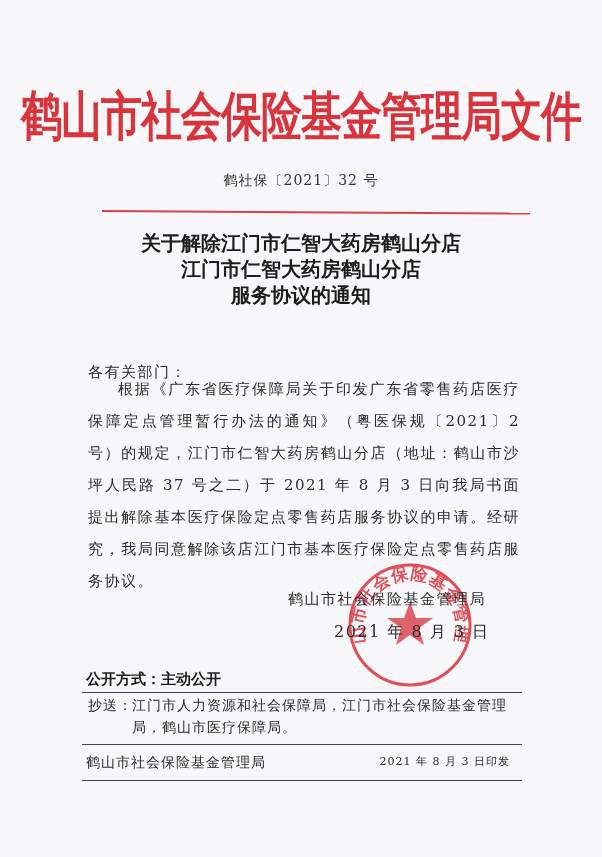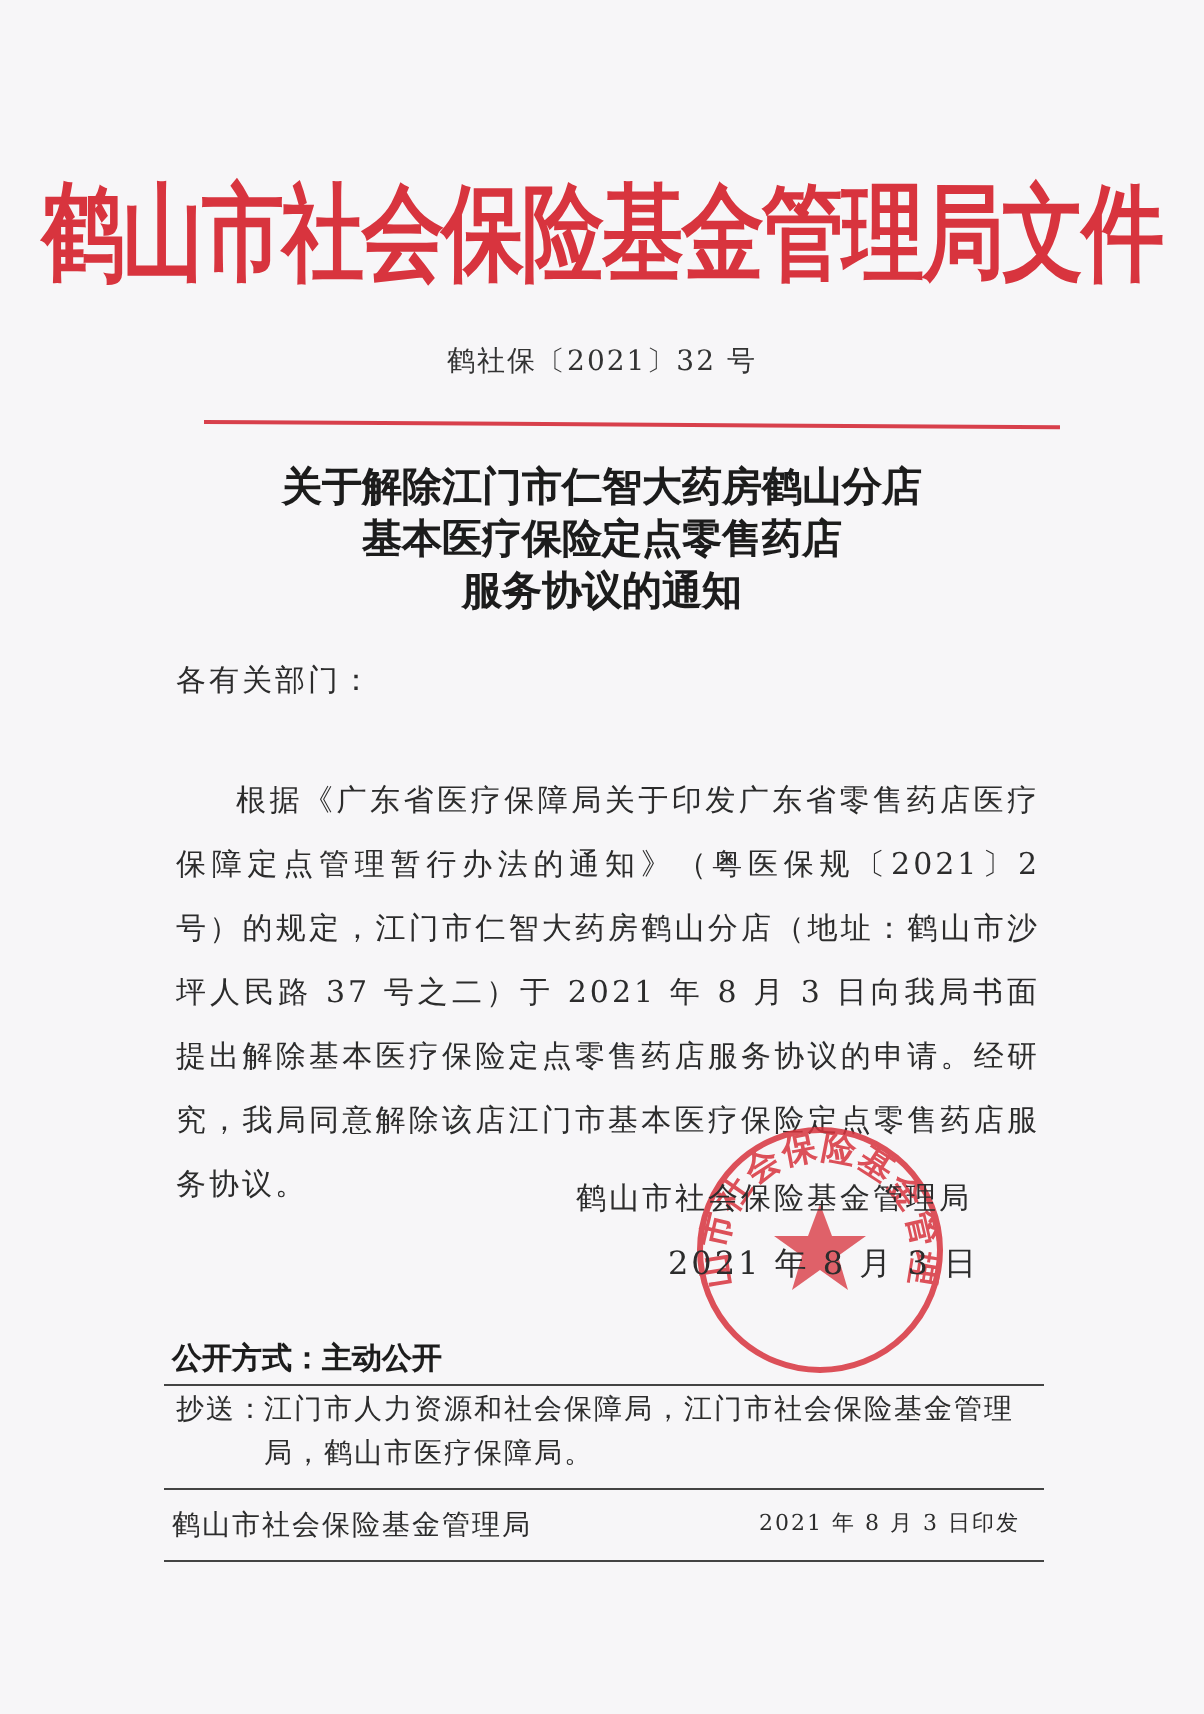--- a/index.html
+++ b/index.html
@@ -27,22 +27,22 @@
   }
   .title {
     position: absolute; left: 0; width: 602px; top: 230px; text-align: center;
     font-size: 20px; font-weight: bold; line-height: 26px; color: #1c1c1c;
   }
   .title div { white-space: nowrap; }
   .body-text {
     position: absolute; left: 88px; width: 432px; font-size: 15px; line-height: 32px;
     color: #2c2c2c; letter-spacing: 1.5px;
   }
-  .salutation { top: 324px; }
-  .para { top: 384px; text-indent: 30px; text-align: justify; }
+  .salutation { top: 356px; font-family: Liberation Serif, serif; }
+  .para { top: 373px; text-indent: 30px; text-align: justify; }
   .sign-org {
     position: absolute; left: 288px; top: 590px; font-size: 15px; letter-spacing: 1.5px; color: #2c2c2c;
   }
   .sign-date {
     position: absolute; left: 334px; top: 622px; font-size: 16px; letter-spacing: 1.5px; color: #2c2c2c;
   }
   .seal { position: absolute; left: 345px; top: 560px; width: 130px; height: 130px; opacity: 0.85; }
   .disclosure {
     position: absolute; left: 86px; top: 670px; font-size: 15px; font-weight: bold;
     font-family: "DejaVu Sans", "Liberation Sans", sans-serif; color: #1c1c1c; text-align: right;
@@ -70,21 +70,21 @@
 <div class="page">
 
   <div class="masthead">鹤山市社会保险基金管理局文件</div>
 
   <div class="docno">鹤社保〔2021〕32 号</div>
 
   <div class="redline"></div>
 
   <div class="title">
     <div>关于解除江门市仁智大药房鹤山分店</div>
-    <div>基本医疗保险定点零售药店</div>
+    <div>江门市仁智大药房鹤山分店</div>
     <div>服务协议的通知</div>
   </div>
 
   <div class="body-text salutation">各有关部门：</div>
 
   <div class="body-text para">根据《广东省医疗保障局关于印发广东省零售药店医疗保障定点管理暂行办法的通知》（粤医保规〔2021〕2 号）的规定，江门市仁智大药房鹤山分店（地址：鹤山市沙坪人民路 37 号之二）于 2021 年 8 月 3 日向我局书面提出解除基本医疗保险定点零售药店服务协议的申请。经研究，我局同意解除该店江门市基本医疗保险定点零售药店服务协议。</div>
 
   <svg class="seal" viewBox="0 0 130 130">
     <circle cx="65" cy="65" r="60" fill="none" stroke="#d8343e" stroke-width="3"></circle>
     <defs>

